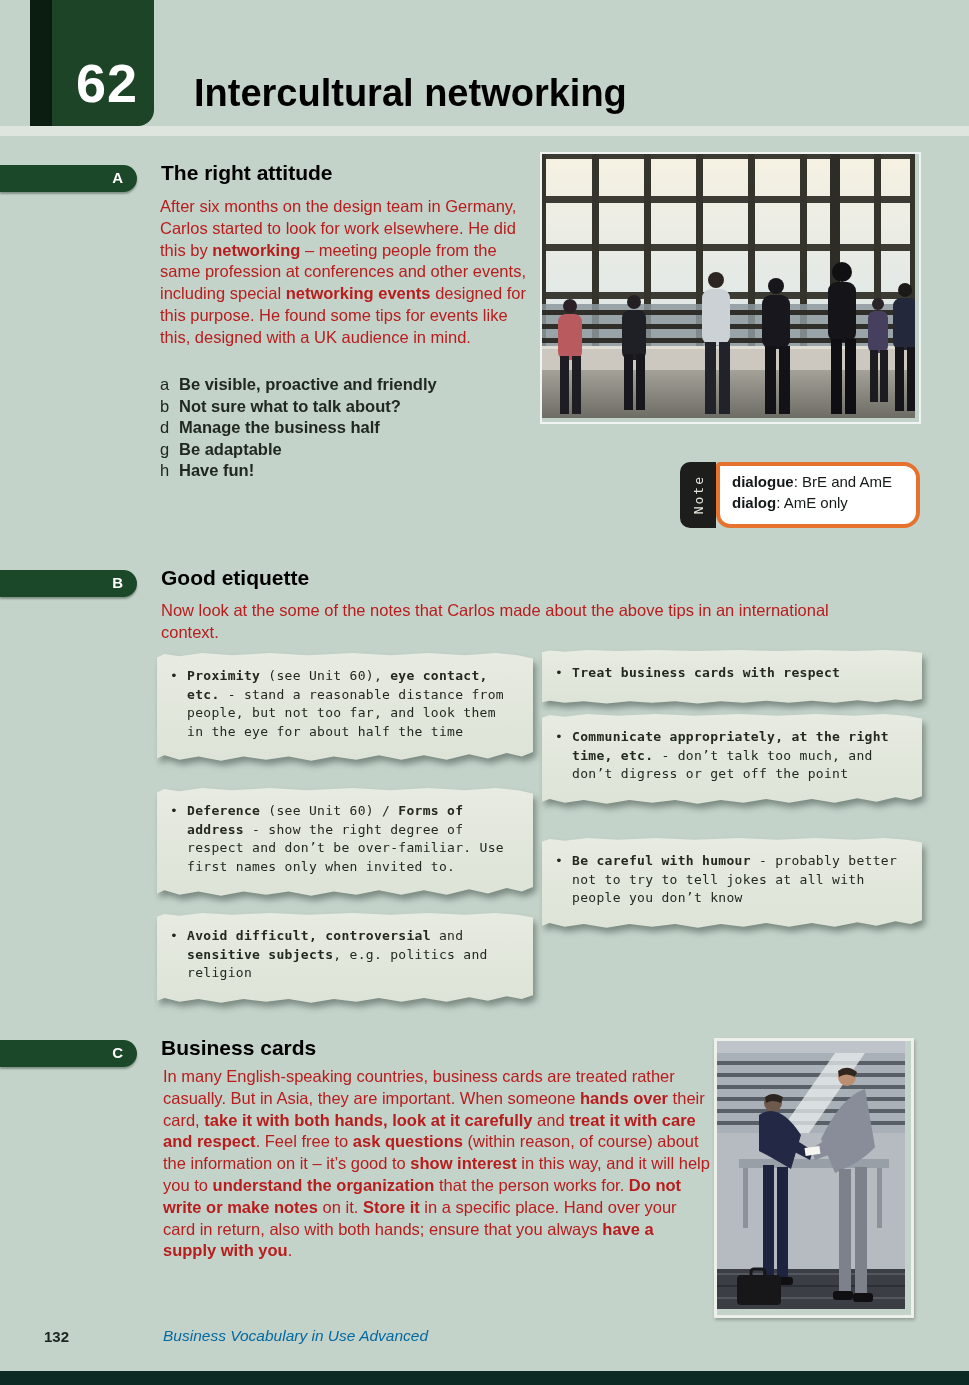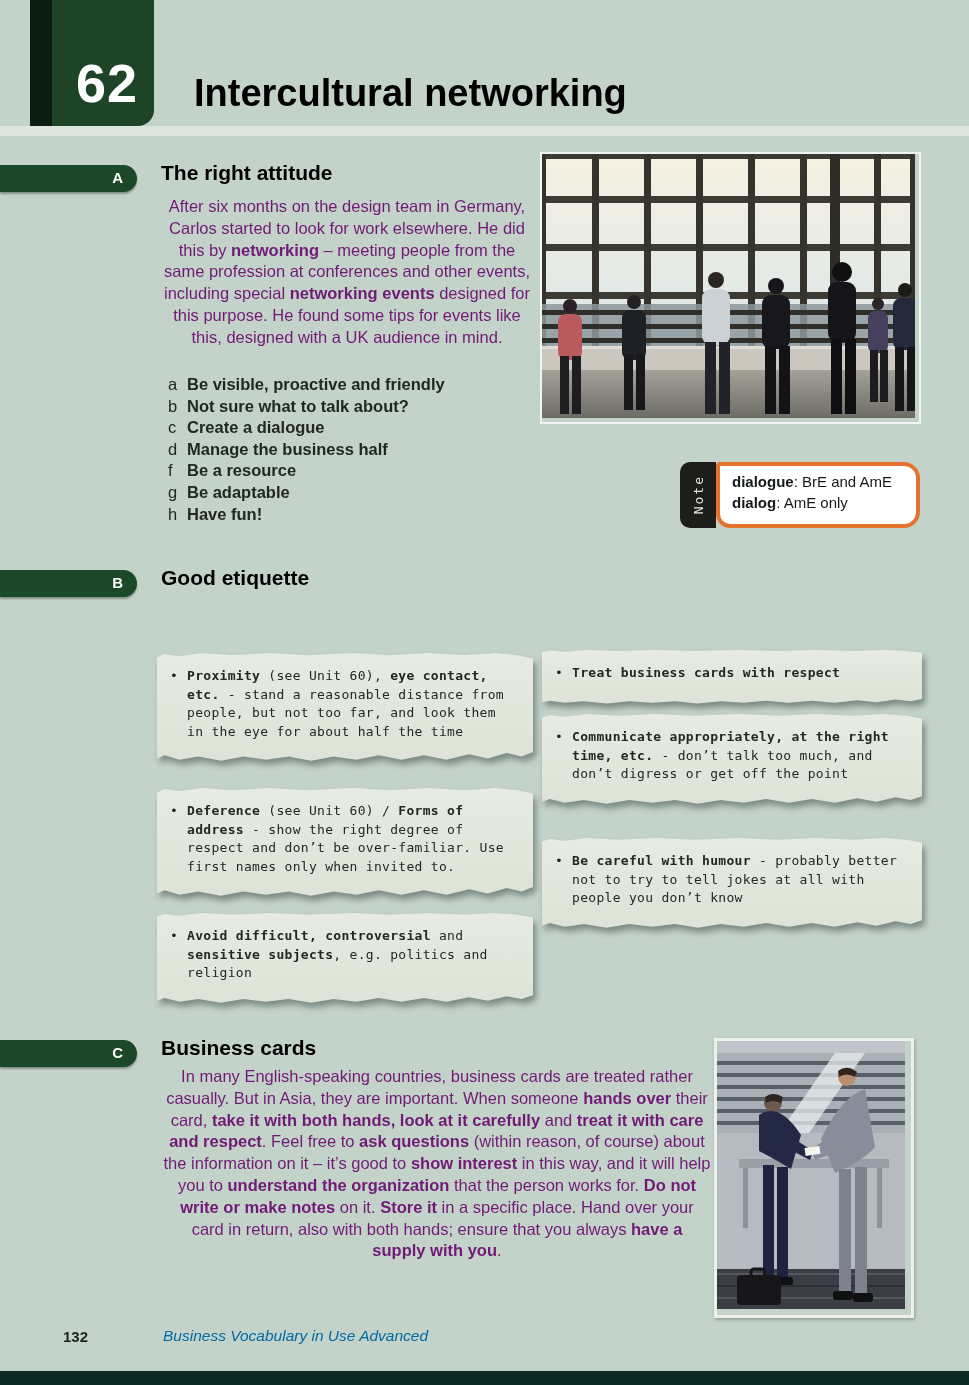--- a/index.html
+++ b/index.html
@@ -14,24 +14,24 @@
   .unit-number{position:absolute;right:16px;bottom:12px;color:#ffffff;font-size:54px;
                font-weight:700;letter-spacing:1px;}
   .page-title{position:absolute;left:164px;top:72px;color:#000000;font-size:38px;font-weight:700;}
   .band-strip{position:absolute;left:0;top:126px;width:969px;height:10px;background:#dde5de;}
   
   .sec-tab{position:absolute;left:0;width:137px;height:27px;background:#1b4828;
            border-radius:0 14px 14px 0;box-shadow:0 2px 2px rgba(10,25,15,.35);}
   .sec-tab .tab-letter{position:absolute;right:14px;top:4px;color:#ffffff;font-size:15px;font-weight:700;}
   .sec-head{position:absolute;left:161px;font-size:21px;font-weight:700;color:#000000;}
   
-  .body-par{position:absolute;font-size:16.5px;line-height:21.8px;color:#701a75;text-align:center;}
+  .body-par{position:absolute;font-size:16.5px;line-height:21.8px;color:#b91c1c;}
   .seg-b{font-weight:700;}
   .tips{position:absolute;left:160px;top:374px;font-size:16.5px;line-height:21.6px;}
-  .tip-row{white-space:nowrap;margin-left:8px;}
+  .tip-row{white-space:nowrap;}
   .tip-letter{display:inline-block;width:19px;font-weight:400;}
   .tip-text{font-weight:700;}
   
   .note-box{position:absolute;left:680px;top:462px;width:240px;height:66px;display:flex;}
   .note-tab{width:36px;background:#1d1d1b;border-radius:10px 0 0 10px;display:flex;
             align-items:center;justify-content:center;}
   .note-tab span{writing-mode:vertical-rl;transform:rotate(180deg);color:#e2e6dc;
             font-family:"DejaVu Sans Mono",monospace;font-size:13px;letter-spacing:2px;}
   .note-body{flex:1;background:#ffffff;border:4px solid #e5732e;border-radius:4px 16px 16px 14px;
              padding:5px 10px 16px 12px;font-size:15px;line-height:21px;color:#15191a;}
@@ -46,21 +46,21 @@
             font-family:"DejaVu Sans Mono",monospace;font-size:13px;line-height:18.5px;
             letter-spacing:.3px;color:#23291f;}
   .bullet{width:17px;flex:0 0 17px;}
   
   .photo{position:absolute;overflow:hidden;}
   .photo-a{left:540px;top:152px;width:377px;height:268px;border:2px solid rgba(255,255,255,.75);}
   .photo-c{left:714px;top:1038px;width:194px;height:274px;border:3px solid #edf1ea;
            box-shadow:1px 2px 3px rgba(30,40,35,.3);}
   .photo svg{display:block;}
   
-  .footer-num{position:absolute;left:63px;top:1328px;font-size:15px;font-weight:700;color:#1d241f;}
+  .footer-num{position:absolute;left:44px;top:1328px;font-size:15px;font-weight:700;color:#1d241f;}
   .footer-title{position:absolute;left:163px;top:1327px;font-size:15.5px;font-style:italic;color:#0369a1;}
   .bottom-band{position:absolute;left:0;top:1371px;width:969px;height:14px;background:#0c2a23;}
 </style>
 </head>
 <body>
 
 <div class="page">
 
   <div class="header-band">
     <div class="spine-edge"></div>
@@ -73,23 +73,21 @@
 
   <div class="sec-tab" style="top:165px">
     <span class="tab-letter">A</span>
   </div>
   <div class="sec-head" style="top:161px">The right attitude</div>
   <div class="body-par" style="left:160px;top:196px;width:374px"><span>After six months on the design team in Germany, Carlos started to look for work elsewhere. He did this by </span><span class="seg-b">networking</span><span> – meeting people from the same profession at conferences and other events, including special </span><span class="seg-b">networking events</span><span> designed for this purpose. He found some tips for events like this, designed with a UK audience in mind.</span></div>
 
   <div class="tips">
     <div class="tip-row"><span class="tip-letter">a</span><span class="tip-text">Be visible, proactive and friendly</span></div>
     <div class="tip-row"><span class="tip-letter">b</span><span class="tip-text">Not sure what to talk about?</span></div>
-    <div class="tip-row"><span class="tip-letter">c</span><span class="tip-text">Create a dialogue</span></div>
     <div class="tip-row"><span class="tip-letter">d</span><span class="tip-text">Manage the business half</span></div>
-    <div class="tip-row"><span class="tip-letter">f</span><span class="tip-text">Be a resource</span></div>
     <div class="tip-row"><span class="tip-letter">g</span><span class="tip-text">Be adaptable</span></div>
     <div class="tip-row"><span class="tip-letter">h</span><span class="tip-text">Have fun!</span></div>
   </div>
 
   <div class="photo photo-a">
     <svg width="373" height="264" viewBox="0 0 373 264" xmlns="http://www.w3.org/2000/svg">
       <defs>
         <linearGradient id="skyg" x1="0" y1="0" x2="0" y2="1">
           <stop offset="0" stop-color="#f6f1e2"></stop>
             <stop offset="1" stop-color="#dbe6e8"></stop>
@@ -171,20 +169,21 @@
     <div class="note-body">
       <div><span class="seg-b">dialogue</span><span>: BrE and AmE</span></div>
       <div><span class="seg-b">dialog</span><span>: AmE only</span></div>
     </div>
   </div>
 
   <div class="sec-tab" style="top:570px">
     <span class="tab-letter">B</span>
   </div>
   <div class="sec-head" style="top:566px">Good etiquette</div>
+  <div class="body-par" style="left:161px;top:600px;width:730px">Now look at the some of the notes that Carlos made about the above tips in an international context.</div>
 
   <div class="paper" style="left:157px;top:653px;width:376px">
     <div class="paper-in">
       <span class="bullet">•</span>
       <span><span class="seg-b">Proximity</span><span> (see Unit 60), </span><span class="seg-b">eye contact, etc.</span><span> - stand a reasonable distance from people, but not too far, and look them in the eye for about half the time</span></span>
     </div>
   </div>
   <div class="paper" style="left:157px;top:788px;width:376px">
     <div class="paper-in">
       <span class="bullet">•</span>

